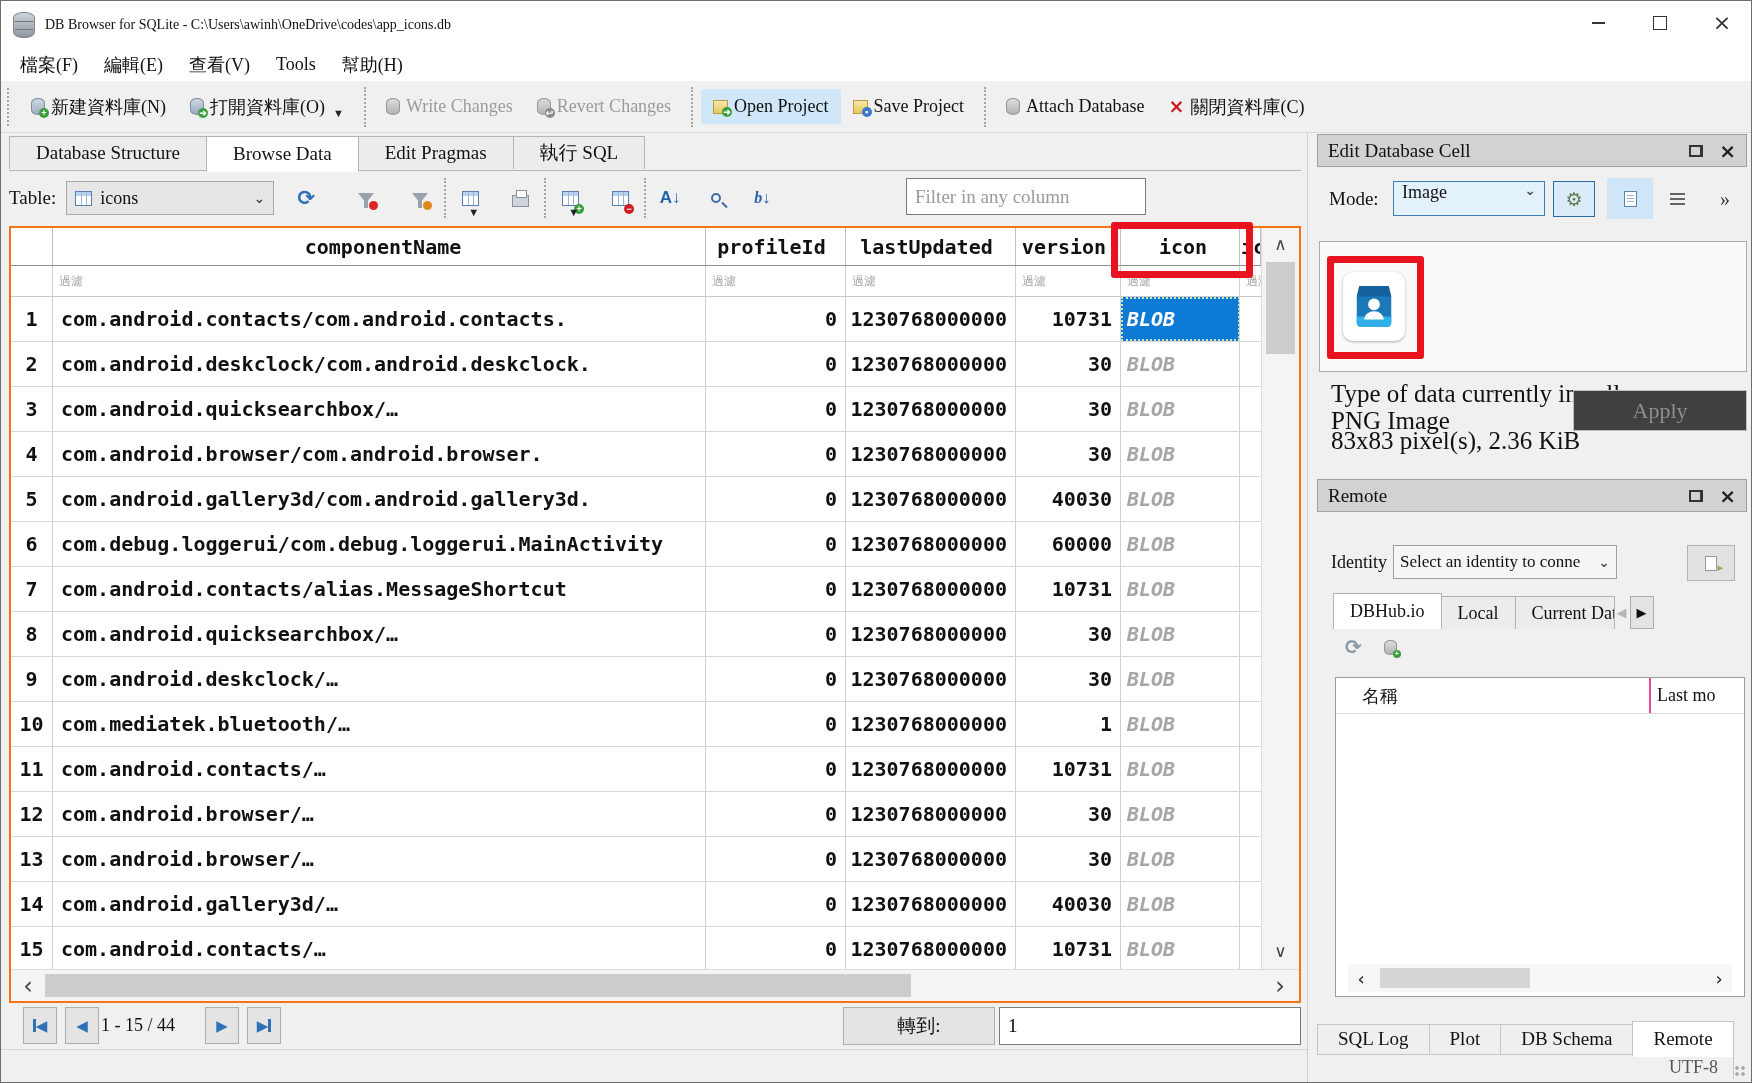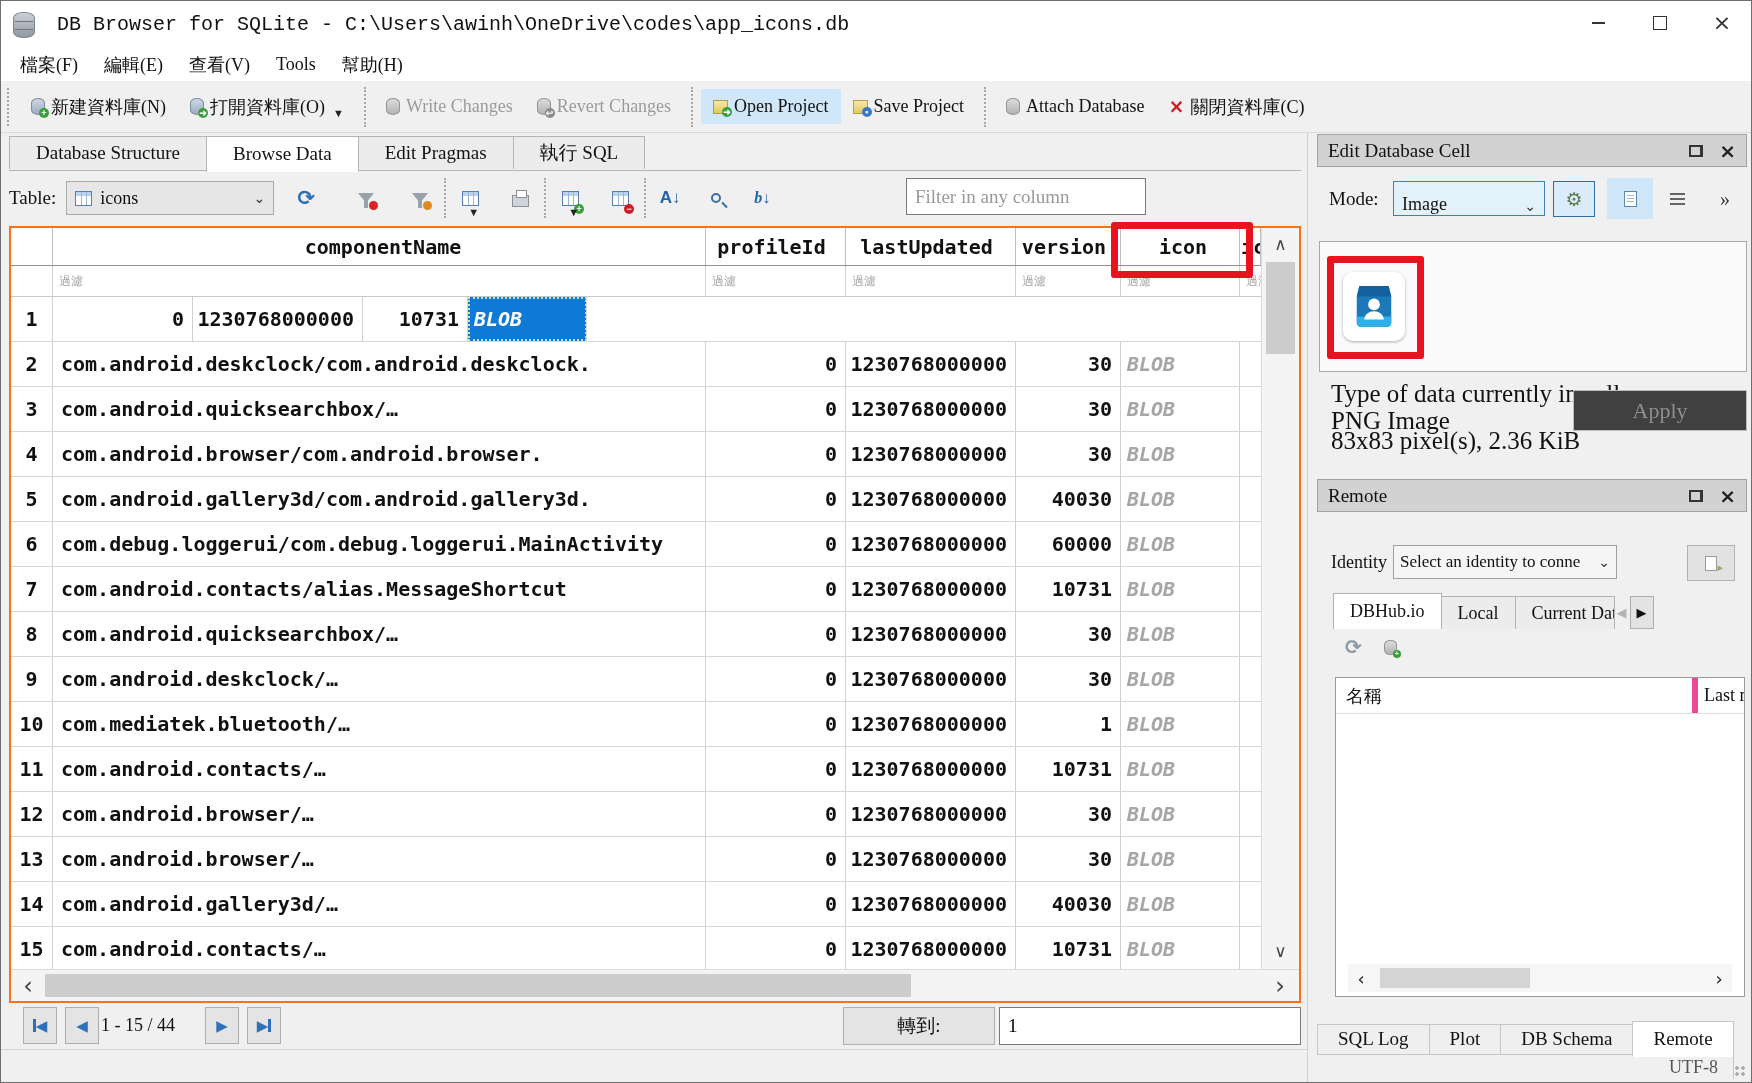--- a/index.html
+++ b/index.html
@@ -10,21 +10,21 @@
   body{background:#555;font-family:"Liberation Serif","DejaVu Serif",serif;color:#111}
   .window{position:relative;width:1752px;height:1083px;background:var(--bg);
     border:1px solid #6e6e6e;overflow:hidden}
   
   .titlebar{position:absolute;left:0;top:0;width:1752px;height:47px;background:#fff;
     display:flex;align-items:center;padding-left:12px}
   .logo-cyl{width:22px;height:26px;background:linear-gradient(#cdd2d9,#8f979f);
     border-radius:10px/6px;border:1px solid #7b828a;position:relative;flex:none}
   .logo-cyl::before,.logo-cyl::after{content:"";position:absolute;left:1px;right:1px;height:1px;background:#6f767e}
   .logo-cyl::before{top:8px}.logo-cyl::after{top:16px}
-  .title-text{font-family:Liberation Mono, monospace;font-size:20px;margin-left:22px}
+  .title-text{font-family:Liberation Serif, serif;font-size:14px;margin-left:10px}
   .win-controls{position:absolute;right:0;top:0;height:44px;display:flex}
   .win-btn{width:62px;height:44px;display:flex;align-items:center;justify-content:center}
   .glyph-min{width:13px;height:2px;background:#333}
   .glyph-max{width:14px;height:14px;border:1.5px solid #333}
   .glyph-close{font-size:22px;line-height:1;color:#333;font-family:"DejaVu Sans",sans-serif}
   
   .menubar{position:absolute;left:0;top:47px;width:1752px;height:33px;background:#fff;
     display:flex;align-items:center;padding-left:6px;font-size:18px}
   .menu-item{padding:3px 13px}
   
@@ -128,21 +128,21 @@
   .dock-divider{position:absolute;left:1306px;top:132px;bottom:0;width:1px;background:#cfcfcf}
   .panel-hdr{position:absolute;height:33px;background:var(--panelhdr);border:1px solid #a0a0a0;
     display:flex;align-items:center;padding:0 10px;font-size:19px}
   .panel-hdr .sp{flex:1}
   .i-float{width:14px;height:12px;position:relative;flex:none;margin-right:16px}
   .i-float::before{content:"";position:absolute;right:0;top:0;width:9px;height:8px;border:2px solid #333}
   .i-float::after{content:"";position:absolute;left:0;bottom:0;width:9px;height:8px;border:2px solid #333;background:var(--panelhdr)}
   .i-x{font-size:20px;font-weight:bold;color:#222;font-family:"DejaVu Sans",sans-serif;line-height:1}
   .mode-label{position:absolute;left:1328px;top:187px;font-size:19px}
   .mode-select{position:absolute;left:1392px;top:180px;width:152px;height:35px;border:1px solid #3f7fb6;
-    background:#e3f1fb;display:flex;align-items:flex-end;padding:0 8px;font-size:18px}
+    background:#e3f1fb;display:flex;align-items:flex-start;padding:0 8px;font-size:18px}
   .mode-select .sp{flex:1}
   .combo-arrow{font-size:14px;color:#333}
   .sq-btn{position:absolute;display:flex;align-items:center;justify-content:center}
   .gear-btn{left:1552px;top:180px;width:42px;height:36px;border:1px solid #2e6da4;background:#dcebf9}
   .i-gear{font-size:19px;color:#5d7d52;font-family:"DejaVu Sans",sans-serif}
   .doc-btn{left:1606px;top:177px;width:46px;height:41px;background:#cfe6f8}
   .i-doc{width:13px;height:16px;background:#fff;border:1px solid #5b87ad;
     box-shadow:inset 0 -3px 0 #fff,inset 0 0 0 2px #fff;position:relative}
   .i-doc::after{content:"";position:absolute;left:2px;top:3px;right:2px;height:9px;
     background:repeating-linear-gradient(#9db6cc 0 1px,transparent 1px 3px)}
@@ -166,21 +166,21 @@
   .rtab.active{background:#fff;height:36px}
   .rtab.clip{max-width:100px}
   .rscroll{height:33px;display:flex;align-items:center}
   .rscroll .dis{color:#b5b5b5;font-size:13px;padding:0 3px;font-family:"DejaVu Sans",sans-serif}
   .rscroll .en{color:#111;font-size:13px;width:24px;height:33px;background:#e3e3e3;border:1px solid #adadad;
     display:flex;align-items:center;justify-content:center;font-family:"DejaVu Sans",sans-serif}
   .rtools{position:absolute;left:1344px;top:634px;display:flex;gap:22px;align-items:center}
   .i-refresh-gray{color:#8b9aa6;font-size:20px;font-weight:bold;font-family:"DejaVu Sans",sans-serif}
   .rlist{position:absolute;left:1334px;top:676px;width:410px;height:320px;background:#fff;border:1px solid #9c9c9c}
   .rlist-hdr{height:36px;border-bottom:1px solid #dcdcdc;display:flex;align-items:center;font-size:18px}
-  .rlist-hdr .col1{width:362px;padding-left:10px;border-right:6px solid #ec4899;height:100%;display:flex;align-items:center}
+  .rlist-hdr .col1{width:315px;padding-left:26px;border-right:2px solid #ec4899;height:100%;display:flex;align-items:center}
   .rlist-hdr .col2{flex:1;padding-left:6px;white-space:nowrap;overflow:hidden}
   .rlist-sb{position:absolute;left:12px;right:12px;bottom:4px;height:28px;background:#f6f6f6;display:flex;align-items:center}
   .rlist-sb .ar{width:26px;text-align:center;font-size:18px;color:#222;font-family:"DejaVu Sans",sans-serif}
   .rlist-sb .tr{flex:1;height:100%;position:relative}
   .rlist-sb .th{position:absolute;left:6px;top:4px;bottom:4px;width:150px;background:#d4d4d4}
   .btabs{position:absolute;left:1316px;top:1020px;height:36px;display:flex;align-items:center;font-size:19px}
   .btab{height:31px;padding:0 20px;display:flex;align-items:center;border:1px solid #c6c6c6;
     background:#efefef;margin-right:-1px}
   .btab.active{background:#fff;height:36px;border-bottom:1px solid #fff}
   .utf8{position:absolute;left:1668px;top:1056px;font-size:18px;color:#555}
@@ -340,20 +340,21 @@
         <div class="cell c-name">過濾</div>
         <div class="cell c-pid">過濾</div>
         <div class="cell c-lu">過濾</div>
         <div class="cell c-ver">過濾</div>
         <div class="cell c-icon">過濾</div>
         <div class="cell c-part">過濾</div>
       </div>
       <div id="grid-body">
           <div class="t-row">
     <div class="cell c-num">1</div>
+    <div class="cell c-name">com.android.contacts/com.android.contacts.</div>
     <div class="cell c-pid">0</div>
     <div class="cell c-lu">1230768000000</div>
     <div class="cell c-ver">10731</div>
     <div class="cell c-icon sel">BLOB</div>
     <div class="cell c-part"></div>
   </div>
           <div class="t-row">
     <div class="cell c-num">2</div>
     <div class="cell c-name">com.android.deskclock/com.android.deskclock.</div>
     <div class="cell c-pid">0</div>

